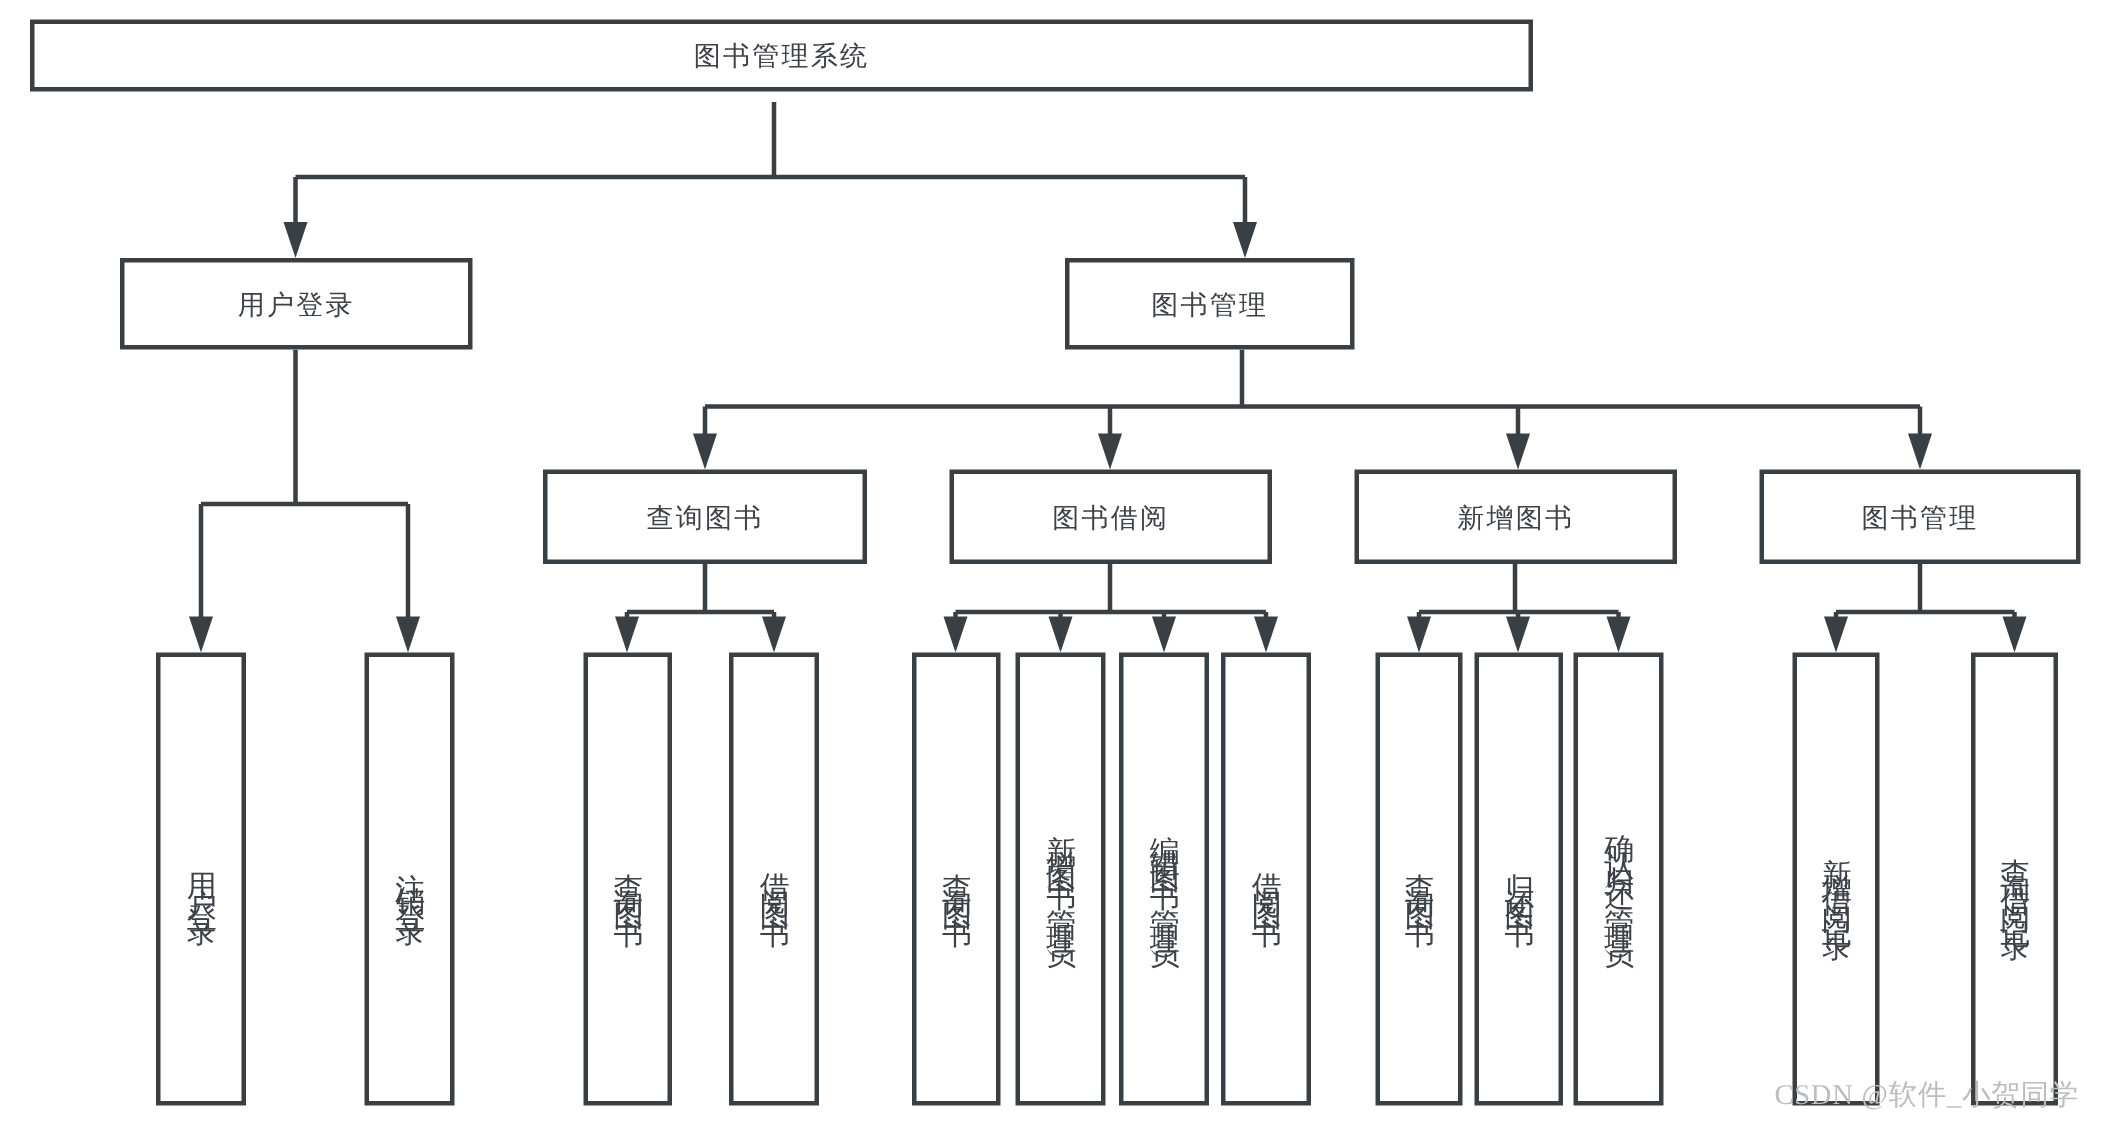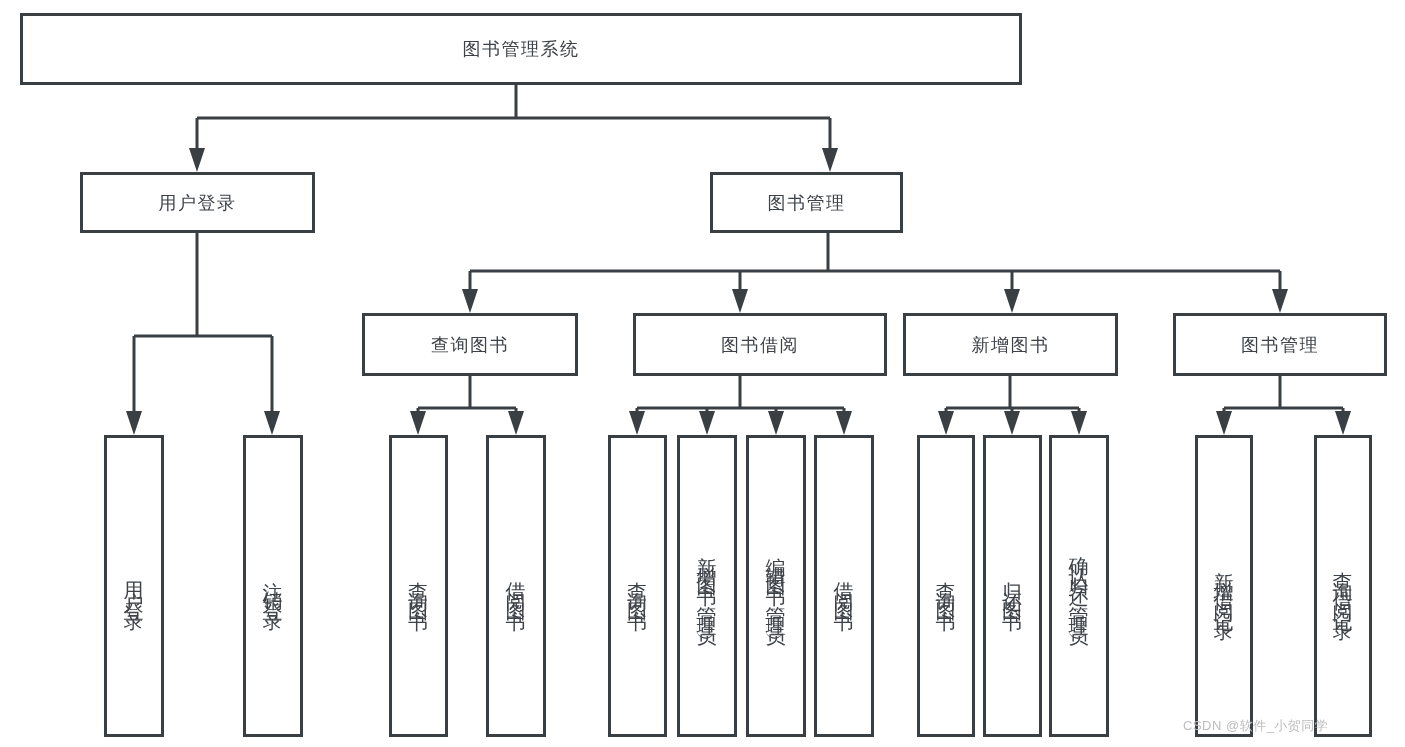--- a/index.html
+++ b/index.html
@@ -28,25 +28,26 @@
     writing-mode:vertical-rl;
     text-orientation:mixed;
     font-size:20px;
     line-height:1;
     letter-spacing:10px;
     color:#3d4248;
   }
   .watermark{
     position:absolute;
     left:1183px;top:717px;
-    font-size:13px;
+    font-size:19px;
     color:#bdbdbd;
     letter-spacing:0.5px;
     white-space:nowrap;
     z-index:10;
+    font-family:Liberation Serif, serif;
   }
 </style>
 </head>
 <body>
 
 <div class="canvas">
 
   <svg class="connectors" viewBox="0 0 1405 747" xmlns="http://www.w3.org/2000/svg">
     <g stroke="#3a3f44" stroke-width="3" fill="none">
 
@@ -80,35 +81,35 @@
       <polygon points="768,411 784,411 776,435"></polygon>
       <polygon points="836,411 852,411 844,435"></polygon>
       <polygon points="938,411 954,411 946,435"></polygon>
       <polygon points="1004,411 1020,411 1012,435"></polygon>
       <polygon points="1071,411 1087,411 1079,435"></polygon>
       <polygon points="1216,411 1232,411 1224,435"></polygon>
       <polygon points="1335,411 1351,411 1343,435"></polygon>
     </g>
   </svg>
 
-  <div class="box hbox" style="left:20px;top:13px;width:1002px;height:72px">
+  <div class="box hbox" style="left:20px;top:13px;width:1002px;height:48px">
     <span class="lbl">图书管理系统</span>
   </div>
 
   <div class="box hbox" style="left:80px;top:172px;width:235px;height:61px">
     <span class="lbl">用户登录</span>
   </div>
   <div class="box hbox" style="left:710px;top:172px;width:193px;height:61px">
     <span class="lbl">图书管理</span>
   </div>
 
   <div class="box hbox" style="left:362px;top:313px;width:216px;height:63px">
     <span class="lbl">查询图书</span>
   </div>
-  <div class="box hbox" style="left:633px;top:313px;width:254px;height:63px">
+  <div class="box hbox" style="left:633px;top:313px;width:215px;height:63px">
     <span class="lbl">图书借阅</span>
   </div>
   <div class="box hbox" style="left:903px;top:313px;width:215px;height:63px">
     <span class="lbl">新增图书</span>
   </div>
   <div class="box hbox" style="left:1173px;top:313px;width:214px;height:63px">
     <span class="lbl">图书管理</span>
   </div>
 
   <div class="box vbox" style="left:104px;top:435px;width:60px;height:302px">

